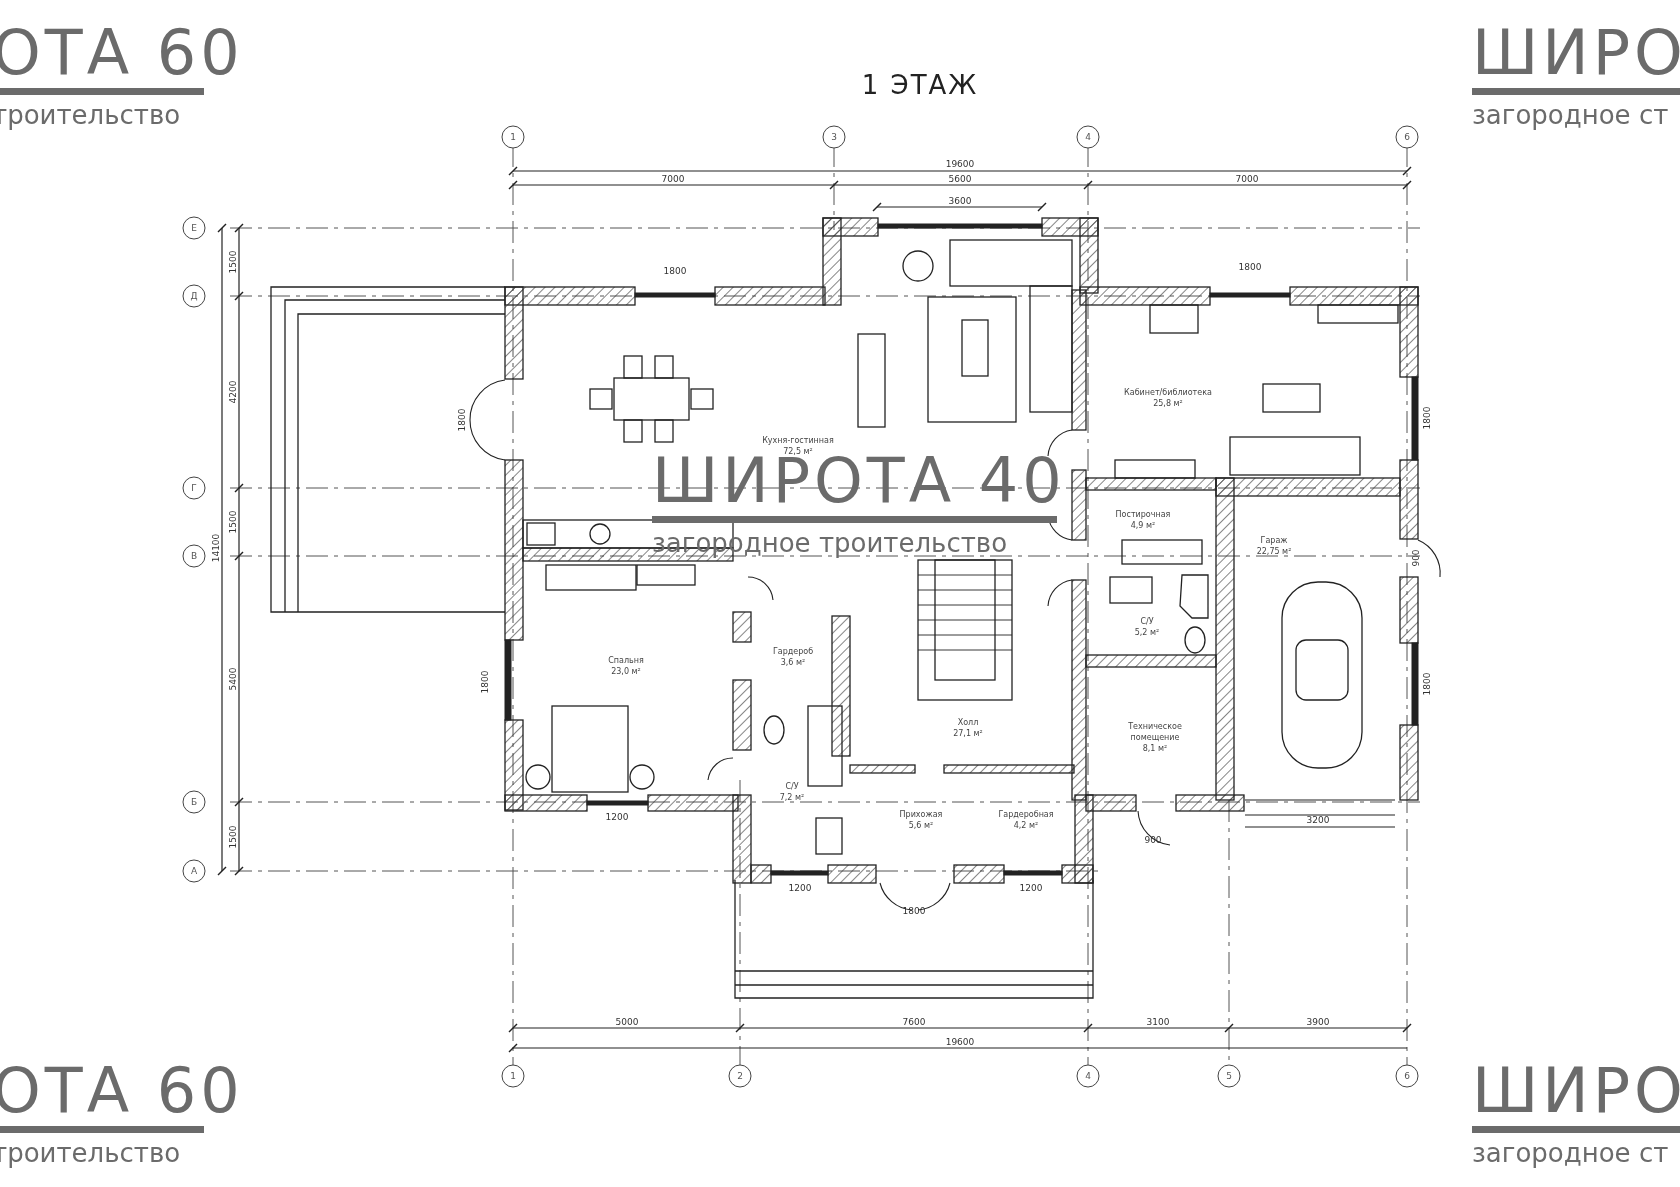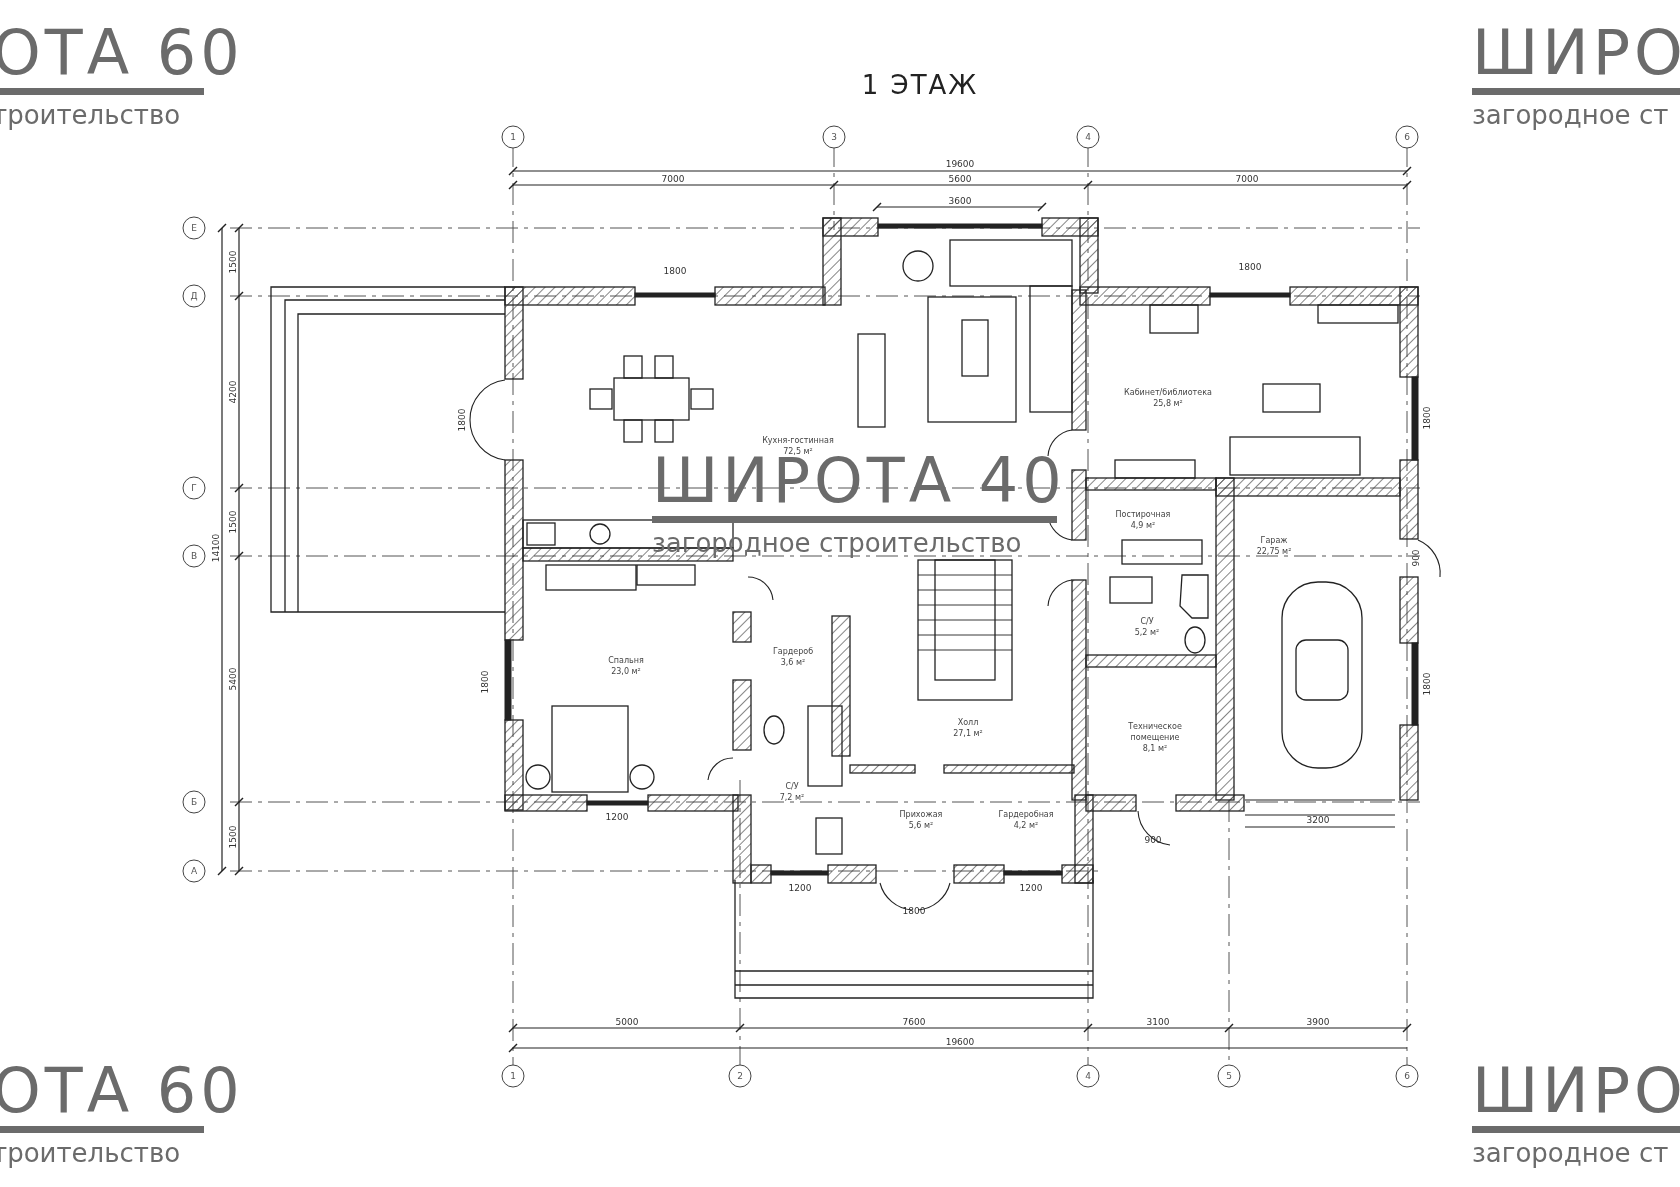--- a/index.html
+++ b/index.html
@@ -352,14 +352,14 @@
     <text x="921" y="817">Прихожая</text>
     <text x="921" y="828">5,6 м²</text>
     <text x="1026" y="817">Гардеробная</text>
     <text x="1026" y="828">4,2 м²</text>
   </g>
 </svg>
 
 <div class="wm" style="left:652px;top:450px;">
   <span class="big">ШИРОТА 40</span>
   <div class="bar" style="width:405px;"></div>
-  <span class="small">загородное строительство</span>
+  <span class="small">загородное троительство</span>
 </div>
 
 </body></html>

